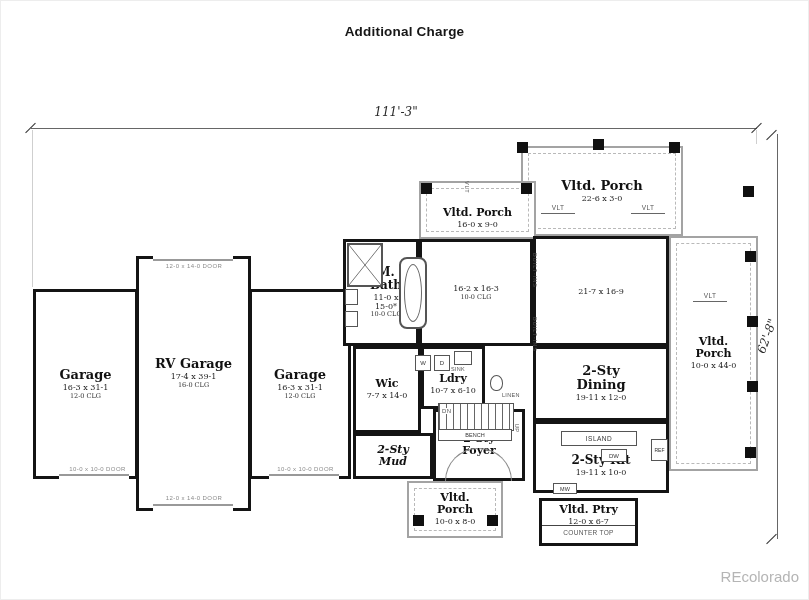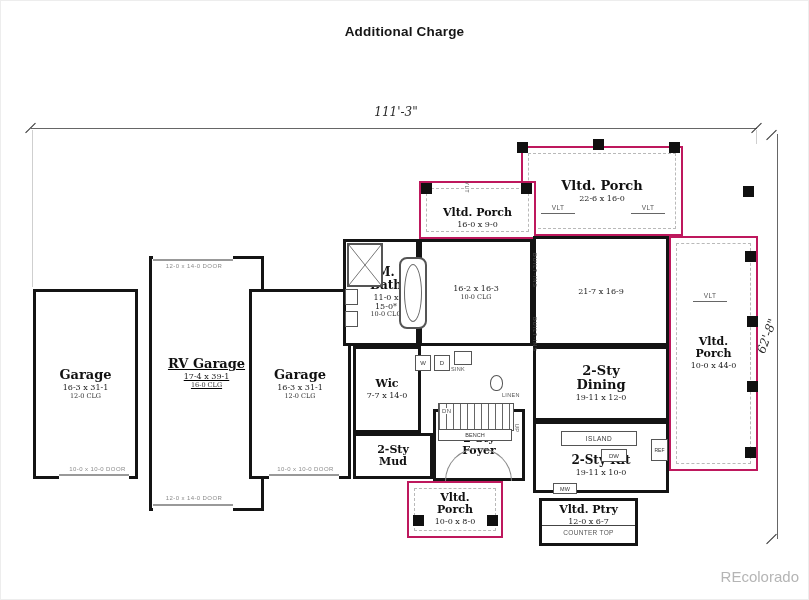--- a/index.html
+++ b/index.html
@@ -2,21 +2,21 @@
 <html><head>
 <meta charset="utf-8">
 <style>
   html,body{margin:0;padding:0;background:#fff;}
   .canvas{position:relative;width:809px;height:600px;background:#fff;overflow:hidden;
           border:1px solid #ededed;box-sizing:border-box;font-family:"DejaVu Serif",serif;}
   .title{position:absolute;top:22px;left:0;width:100%;text-align:center;
          font-family:"Liberation Sans",sans-serif;font-weight:bold;font-size:13.5px;
          color:#161616;line-height:1.32;letter-spacing:.2px;}
   
-  .porch{position:absolute;border:2px solid #be185d;background:#fff;box-sizing:border-box;
+  .porch{position:absolute;border:2px solid #a3a3a3;background:#fff;box-sizing:border-box;
          display:flex;align-items:center;justify-content:center;z-index:1;}
   .porch::after{content:"";position:absolute;inset:5px;border:1px dashed #b9b9b9;pointer-events:none;}
   .room{position:absolute;border:3px solid #141414;background:#fff;box-sizing:border-box;
         display:flex;align-items:center;justify-content:center;z-index:2;}
   .rlbl{position:relative;text-align:center;z-index:3;}
   .room-name{font-weight:bold;font-size:13px;line-height:1.08;color:#111;font-family:"DejaVu Serif",serif;}
   .sm .room-name{font-size:11px;}
   .room-size{font-size:8px;margin-top:2px;color:#222;line-height:1.1;}
   .room-clg{font-size:6.5px;color:#333;line-height:1.2;}
   .room-size:empty,.room-clg:empty{display:none;}
@@ -62,21 +62,21 @@
   <div class="dimv" style="left:776px;top:133px;height:405px;"></div>
   <div class="tick" style="left:770px;top:127px;"></div>
   <div class="tick" style="left:770px;top:531px;"></div>
   <div class="dimlbl" style="left:748px;top:328px;transform:rotate(-70deg);">62'-8"</div>
   <div class="ext" style="left:31px;top:129px;height:157px;"></div>
   <div class="ext" style="left:755px;top:129px;height:14px;"></div>
 
   <div class="porch sm" style="left:520px;top:145px;width:162px;height:90px;">
     <div class="rlbl">
       <div class="room-name" style="font-size:13px;">Vltd. Porch</div>
-      <div class="room-size">22-6 x 16-0</div>
+      <div class="room-size">22-6 x 3-0</div>
     </div>
   </div>
   <div class="porch sm" style="left:418px;top:180px;width:117px;height:58px;padding-top:16px;">
     <div class="rlbl">
       <div class="room-name">Vltd. Porch</div>
       <div class="room-size">16-0 x 9-0</div>
     </div>
   </div>
   <div class="porch sm" style="left:668px;top:235px;width:89px;height:235px;">
     <div class="rlbl" style="max-width:46px;">
@@ -91,21 +91,21 @@
     </div>
   </div>
 
   <div class="room" style="left:32px;top:288px;width:105px;height:190px;">
     <div class="rlbl">
       <div class="room-name">Garage</div>
       <div class="room-size">16-3 x 31-1</div>
       <div class="room-clg">12-0 CLG</div>
     </div>
   </div>
-  <div class="room" style="left:148px;top:255px;width:115px;height:255px;text-decoration:underline;">
+  <div class="room" style="left:135px;top:255px;width:115px;height:255px;">
     <div class="rlbl" style="margin-top:-20px;">
       <div class="room-name">RV Garage</div>
       <div class="room-size">17-4 x 39-1</div>
       <div class="room-clg">16-0 CLG</div>
     </div>
   </div>
   <div class="room" style="left:248px;top:288px;width:102px;height:190px;">
     <div class="rlbl">
       <div class="room-name">Garage</div>
       <div class="room-size">16-3 x 31-1</div>
@@ -130,28 +130,34 @@
     <div class="rlbl" style="max-width:66px;">
       <div class="room-size">21-7 x 16-9</div>
     </div>
   </div>
   <div class="room sm" style="left:352px;top:345px;width:68px;height:87px;">
     <div class="rlbl">
       <div class="room-name">Wic</div>
       <div class="room-size">7-7 x 14-0</div>
     </div>
   </div>
+  <div class="room sm" style="left:420px;top:345px;width:64px;height:63px;padding-top:14px;">
+    <div class="rlbl">
+      <div class="room-name">Ldry</div>
+      <div class="room-size">10-7 x 6-10</div>
+    </div>
+  </div>
   <div class="room" style="left:532px;top:345px;width:136px;height:75px;">
     <div class="rlbl" style="max-width:60px;">
       <div class="room-name">2-Sty Dining</div>
       <div class="room-size">19-11 x 12-0</div>
     </div>
   </div>
   <div class="room sm" style="left:352px;top:432px;width:80px;height:46px;">
-    <div class="rlbl" style="max-width:40px;">
+    <div class="rlbl" style="max-width:40px;font-style:italic;">
       <div class="room-name">2-Sty Mud</div>
     </div>
   </div>
   <div class="room sm" style="left:432px;top:408px;width:92px;height:72px;">
     <div class="rlbl" style="max-width:44px;">
       <div class="room-name">2-Sty Foyer</div>
     </div>
   </div>
   <div class="room" style="left:532px;top:420px;width:136px;height:72px;">
     <div class="rlbl" style="margin-top:18px;">

